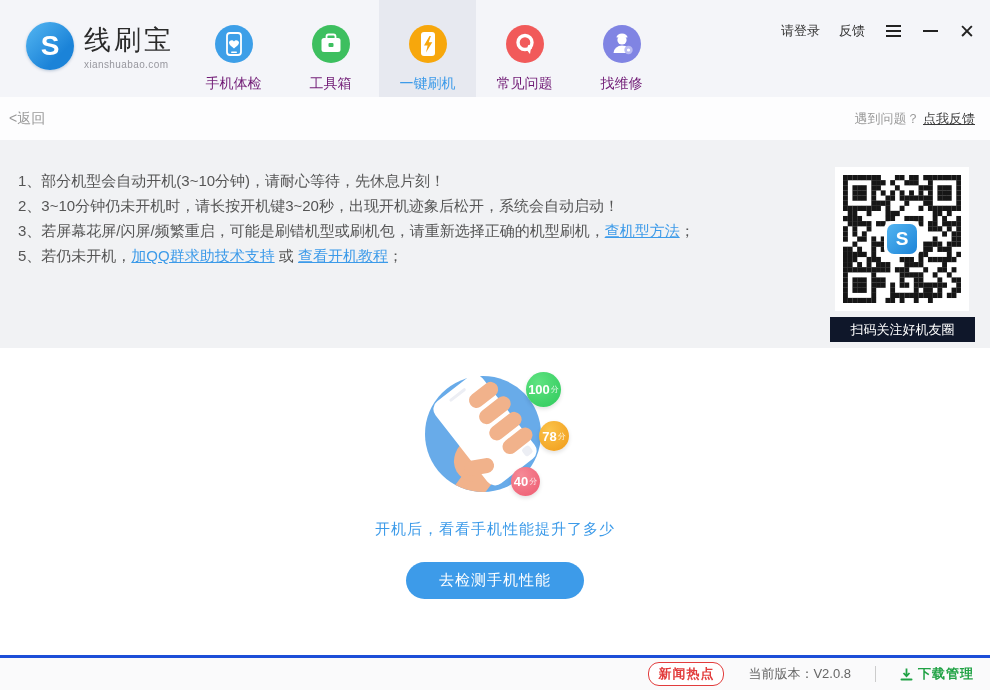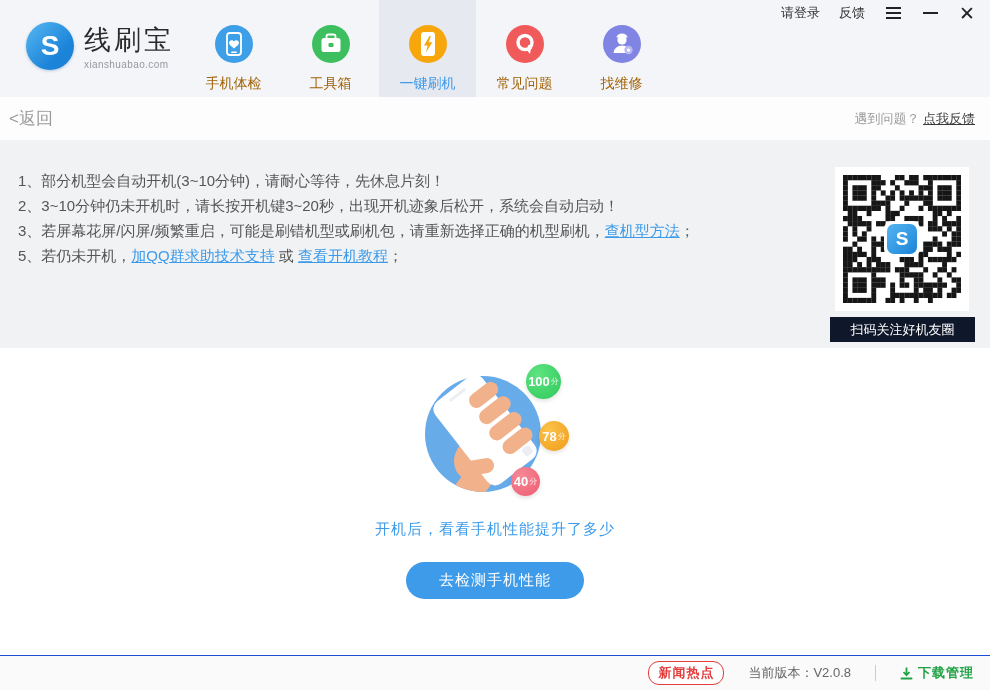--- a/index.html
+++ b/index.html
@@ -16,33 +16,33 @@
     display:flex; align-items:center; justify-content:center;
     color:#fff; font-weight:bold; font-size:28px;
     box-shadow:0 1px 3px rgba(0,60,120,.25); }
   .logo-texts { display:flex; flex-direction:column; }
   .logo-name { font-size:27px; color:#2b2b2b; letter-spacing:3px; }
   .logo-domain { font-size:10px; color:#97979e; margin-top:1px; letter-spacing:.4px; }
   .nav { position:absolute; left:185px; top:0; height:97px; display:flex; }
   .nav-item { width:97px; height:97px; display:flex; flex-direction:column;
     align-items:center; justify-content:flex-start; padding-top:24px; gap:7px; cursor:pointer; }
   .nav-item.active { background:#e7e9f0; }
-  .nav-label { font-size:14px; color:#a16207; }
+  .nav-label { font-size:14px; color:#701a75; }
   .nav-item.active .nav-label { color:#3d9be9; }
-  .titlebar { position:absolute; top:4px; right:14px; display:flex; align-items:center; gap:19px; }
+  .titlebar { position:absolute; top:22px; right:14px; display:flex; align-items:center; gap:19px; }
   .tb-link { font-size:13px; color:#333; cursor:pointer; }
   .tb-icon { cursor:pointer; display:flex; align-items:center; justify-content:center; width:18px; height:18px; }
   .hamburger { display:flex; flex-direction:column; gap:3px; }
   .hamburger i { display:block; width:15px; height:2px; background:#222; }
   .min-bar { width:15px; height:2px; background:#222; }
   .close-x { font-size:19px; color:#222; line-height:1; font-weight:400; }
   
   .subheader { height:43px; background:#fdfdfe; display:flex; align-items:center;
     justify-content:space-between; padding:0 15px 0 9px; }
-  .back-link { font-size:17px; color:#999; cursor:pointer; }
+  .back-link { font-size:14px; color:#999; cursor:pointer; }
   .sub-right { font-size:13px; color:#999; }
   .sub-right .fb { color:#3a3a3a; text-decoration:underline; cursor:pointer; }
   
   .banner { position:relative; height:208px; background:#f1f2f4; padding:17px 200px 0 18px; }
   .banner-title { font-size:23px; font-weight:bold; color:#333; letter-spacing:1px; }
   .banner-list { margin-top:11px; }
   .banner-list .ln { font-size:15px; color:#555; line-height:25px; white-space:nowrap; }
   .blink { color:#3d9be9; text-decoration:underline; cursor:pointer; }
   .qr-wrap { position:absolute; right:21px; top:27px; width:134px; text-align:center; }
   .qr-box { width:134px; height:144px; background:#fff; padding:8px 8px; position:relative; }
@@ -56,33 +56,33 @@
   .qr-btn { margin-top:6px; width:145px; margin-left:-5px; height:25px; background:#0f172a; color:#fff;
     font-size:13px; border:none; cursor:pointer; display:flex; align-items:center; justify-content:center; }
   
   .main { height:307px; background:#fff; position:relative; }
   .illus { position:relative; width:190px; height:150px; margin:10px auto 0; }
   .illus svg { position:absolute; left:0; top:0; }
   .badge { position:absolute; border-radius:50%; color:#fff; font-weight:bold;
     display:flex; align-items:center; justify-content:center;
     box-shadow:0 2px 4px rgba(0,0,0,.12); }
   .badge i { font-style:normal; font-weight:normal; font-size:8px; opacity:.85; margin-left:1px; }
-  .badge-green { left:126px; top:6px; width:35px; height:35px; font-size:13px;
+  .badge-green { left:126px; top:14px; width:35px; height:35px; font-size:13px;
     background:radial-gradient(circle at 35% 30%,#5fe381,#2ec95b); }
   .badge-orange { left:139px; top:63px; width:30px; height:30px; font-size:13px;
     background:radial-gradient(circle at 35% 30%,#fbc34a,#f09a18); }
   .badge-red { left:111px; top:109px; width:29px; height:29px; font-size:13px;
     background:radial-gradient(circle at 35% 30%,#f58a97,#ee5a70); }
   .caption { text-align:center; margin-top:12px; font-size:15px; color:#3d9be9; letter-spacing:1px; }
   .check-btn { display:block; margin:23px auto 0; height:37px; padding:0 33px;
     background:#3d9be9; border:none; border-radius:19px; color:#fff; font-size:15px;
     letter-spacing:1px; cursor:pointer; font-family:inherit; }
   
   .footer { position:absolute; left:0; bottom:0; width:990px; height:35px; background:#fafafb;
-    border-top:1px solid #1d4ed8; display:flex; align-items:center;
+    border-top:3px solid #1d4ed8; display:flex; align-items:center;
     justify-content:flex-end; gap:24px; padding-right:16px; }
   .news-badge { border:1px solid #e23c3c; color:#e23c3c; font-size:13px; font-weight:bold;
     border-radius:11px; padding:2px 9px; background:#fff; cursor:pointer; letter-spacing:1px; }
   .version { font-size:13px; color:#666; }
   .vdiv { width:1px; height:16px; background:#ccc; }
   .download { display:flex; align-items:center; gap:5px; color:#21a245; font-size:13px;
     font-weight:bold; cursor:pointer; letter-spacing:1px; }
 </style>
 </head>
 <body>

